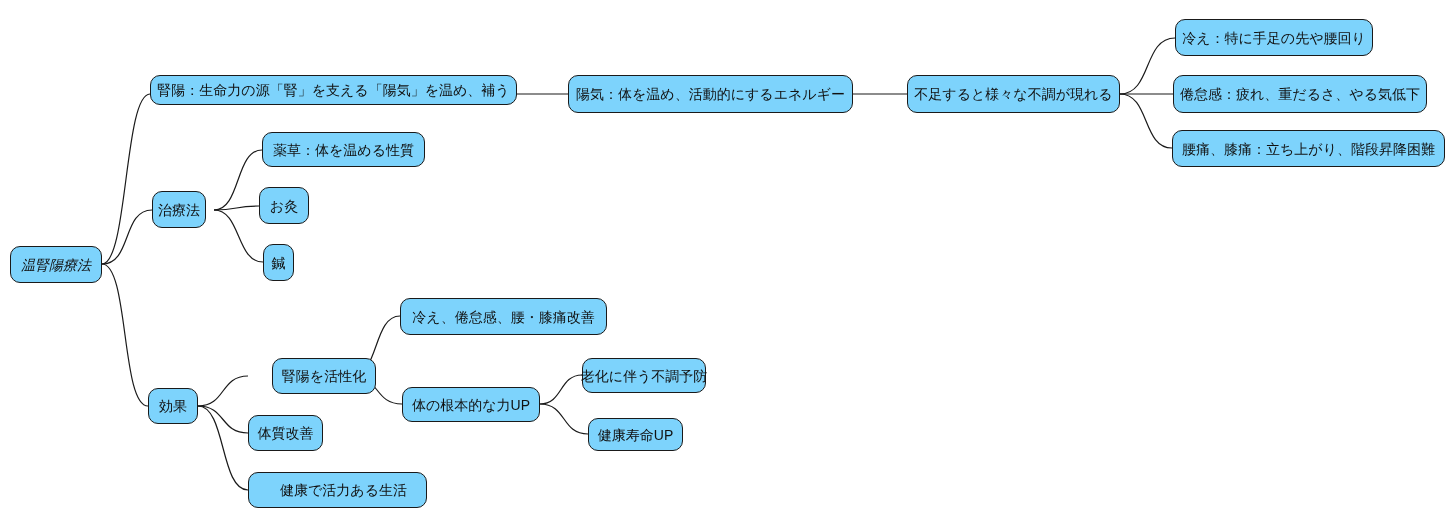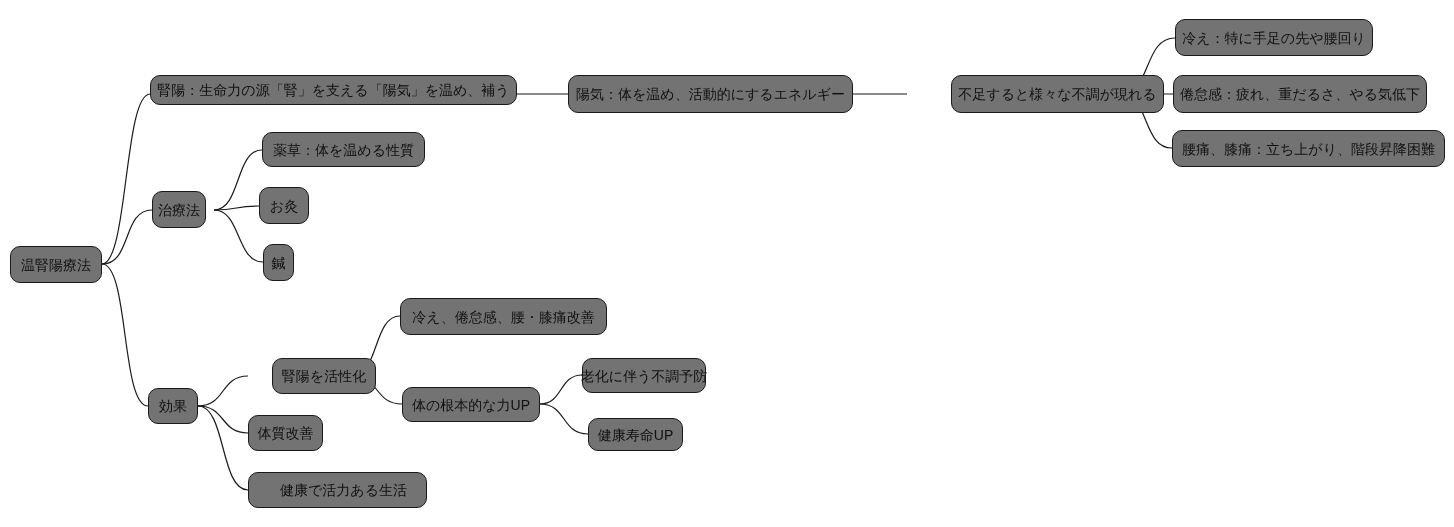--- a/index.html
+++ b/index.html
@@ -26,21 +26,21 @@
     fill: none;
     stroke: #1a1a1a;
     stroke-width: 1.2;
   }
   .node {
     position: absolute;
     box-sizing: border-box;
     display: flex;
     align-items: center;
     justify-content: center;
-    background: #737373;
+    background: #7dd3fc;
     border: 1.5px solid #1a1a1a;
     border-radius: 10px;
     font-size: 14px;
     line-height: 1;
     color: #111111;
     white-space: nowrap;
   }
 </style>
 </head>
 <body>
@@ -61,25 +61,25 @@
     <path class="edge" d="M214,210 C241,210 236,262 263,262"></path>
     <path class="edge" d="M198,406 C226,406 220,376 248,376"></path>
     <path class="edge" d="M198,406 C226,406 220,433 248,433"></path>
     <path class="edge" d="M198,406 C226,406 220,490 248,490"></path>
     <path class="edge" d="M352,376 C379,376 373,316 400,316"></path>
     <path class="edge" d="M352,376 C380,376 374,404 402,404"></path>
     <path class="edge" d="M540,404 C563,404 559,375 582,375"></path>
     <path class="edge" d="M540,404 C567,404 561,434 588,434"></path>
   </svg>
 
-  <div class="node" style="left:10px;  top:246px; width:92px;  height:37px;">温腎陽療法</div>
+  <div class="node" style="left:10px;  top:246px; width:92px;  height:37px;font-style:italic;">温腎陽療法</div>
 
   <div class="node" style="left:150px; top:75px;  width:367px; height:30px;">腎陽：生命力の源「腎」を支える「陽気」を温め、補う</div>
   <div class="node" style="left:568px; top:75px;  width:285px; height:38px;">陽気：体を温め、活動的にするエネルギー</div>
-  <div class="node" style="left:907px; top:75px;  width:213px; height:38px;margin-left:44px;">不足すると様々な不調が現れる</div>
+  <div class="node" style="left:907px; top:75px;  width:213px; height:38px;">不足すると様々な不調が現れる</div>
   <div class="node" style="left:1175px;top:19px;  width:198px; height:37px;">冷え：特に手足の先や腰回り</div>
   <div class="node" style="left:1173px;top:75px;  width:254px; height:38px;">倦怠感：疲れ、重だるさ、やる気低下</div>
   <div class="node" style="left:1172px;top:130px; width:273px; height:37px;">腰痛、膝痛：立ち上がり、階段昇降困難</div>
 
   <div class="node" style="left:152px; top:191px; width:54px;  height:37px;">治療法</div>
   <div class="node" style="left:262px; top:132px; width:163px; height:35px;">薬草：体を温める性質</div>
   <div class="node" style="left:259px; top:187px; width:50px;  height:37px;">お灸</div>
   <div class="node" style="left:263px; top:244px; width:31px;  height:37px;">鍼</div>
 
   <div class="node" style="left:148px; top:388px; width:50px;  height:36px;">効果</div>

